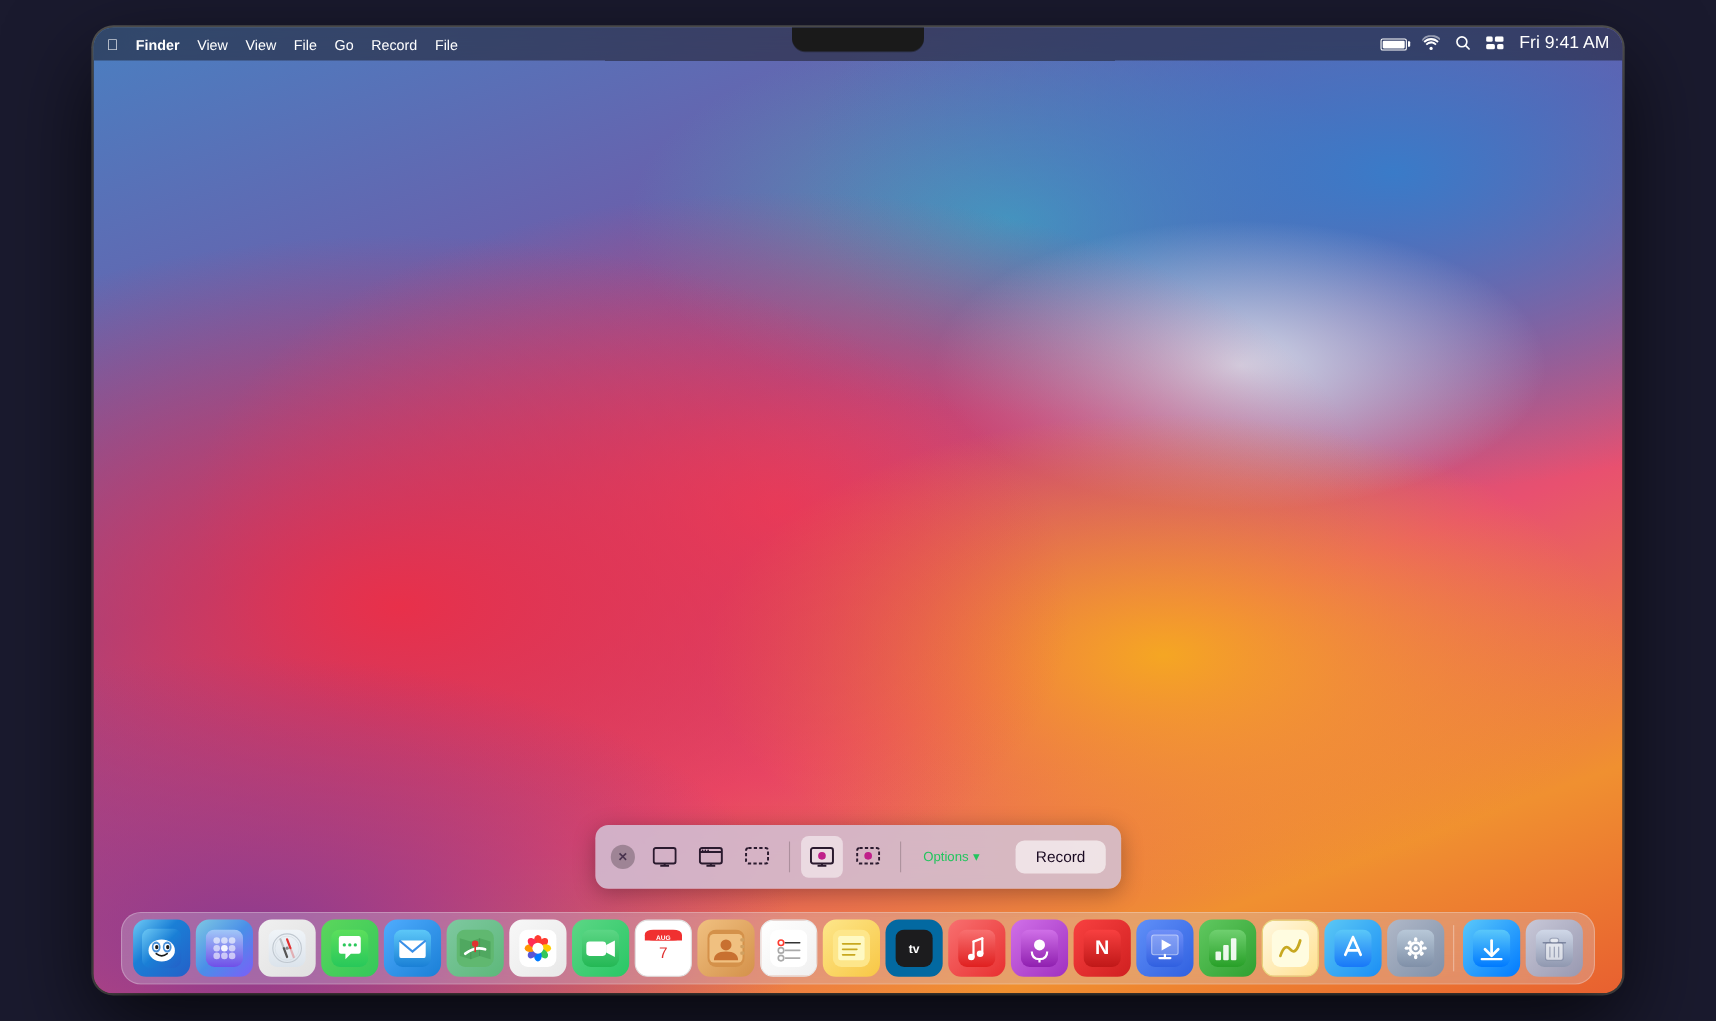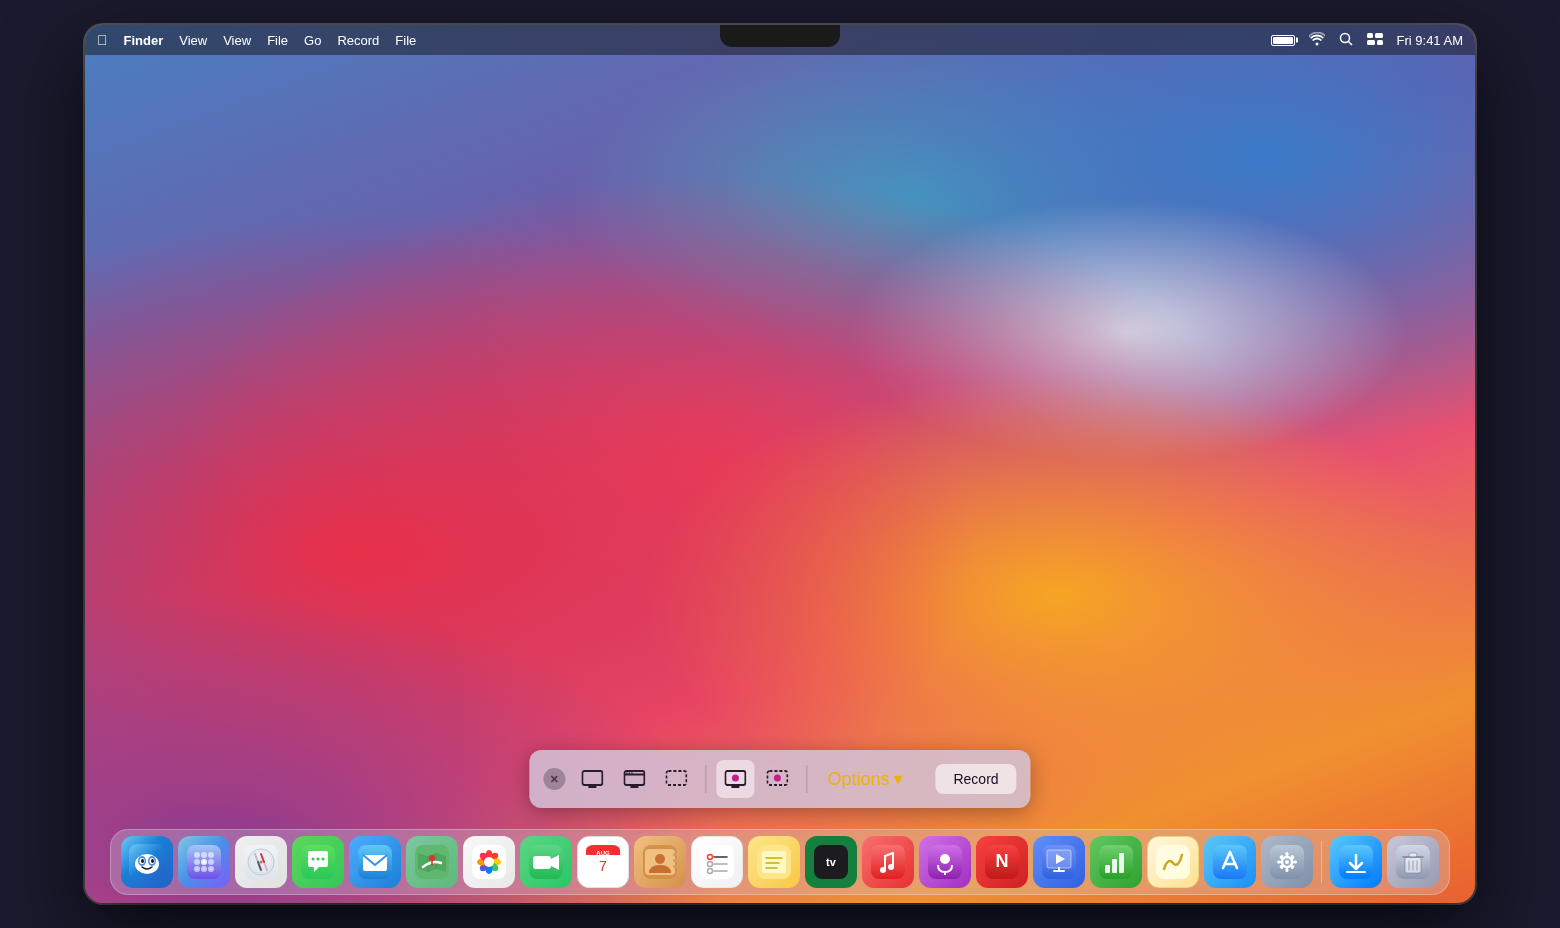--- a/index.html
+++ b/index.html
@@ -156,21 +156,21 @@
       background: white;
       border-radius: 1px;
     }
 
     .wifi-icon {
       color: white;
       font-size: 14px;
     }
 
     .datetime {
-      font-size: 13px;
+      font-size: 16px;
       color: white;
       font-weight: 400;
     }
 
     
     .screenshot-toolbar {
       position: absolute;
       bottom: 95px;
       left: 50%;
       transform: translateX(-50%);
@@ -229,26 +229,26 @@
       color: rgba(50,30,60,0.8);
       font-size: 11px;
       font-weight: bold;
     }
 
     .options-btn {
       background: transparent;
       border: none;
       cursor: pointer;
       padding: 6px 10px;
-      font-size: 18px;
-      color: #eab308;
+      font-size: 12px;
+      color: #22c55e;
       font-weight: 500;
       border-radius: 7px;
       display: flex;
-      align-items: flex-end;
+      align-items: flex-start;
       gap: 4px;
     }
 
     .record-btn {
       background: rgba(255,255,255,0.6);
       border: none;
       cursor: pointer;
       padding: 7px 18px;
       font-size: 14px;
       color: #1a0a22;
@@ -293,21 +293,21 @@
     .safari { background: linear-gradient(135deg, #f0f0f0 0%, #e0e0e0 100%); }
     .messages { background: linear-gradient(135deg, #5cd65c 0%, #34c85a 100%); }
     .mail { background: linear-gradient(135deg, #4facfe 0%, #1a7fd6 100%); }
     .maps { background: linear-gradient(135deg, #7ec8a0 0%, #5db87a 100%); }
     .photos { background: linear-gradient(135deg, #f8f8f8 0%, #e8e8e8 100%); }
     .facetime { background: linear-gradient(135deg, #5cd685 0%, #29c765 100%); }
     .calendar { background: #fff; border: 1px solid #e0e0e0; }
     .contacts { background: linear-gradient(135deg, #f0c080 0%, #d4914a 100%); }
     .reminders { background: linear-gradient(135deg, #fff 0%, #f0f0f0 100%); border: 1px solid #e8e8e8; }
     .notes { background: linear-gradient(135deg, #fde68a 0%, #f8c745 100%); }
-    .appletv { background: #15803d; }
+    .appletv { background: #0369a1; }
     .music { background: linear-gradient(135deg, #f87070 0%, #e83030 100%); }
     .podcasts { background: linear-gradient(135deg, #d070e8 0%, #a030c0 100%); }
     .news { background: linear-gradient(135deg, #f84040 0%, #d02020 100%); }
     .keynote { background: linear-gradient(135deg, #6090f8 0%, #3060e0 100%); }
     .numbers { background: linear-gradient(135deg, #60c860 0%, #30a030 100%); }
     .freeform { background: linear-gradient(135deg, #fff8e0 0%, #ffe090 100%); border: 1px solid #e8d880;}
     .appstore { background: linear-gradient(135deg, #5bc8f5 0%, #1a8ef5 100%); }
     .syspreferences { background: linear-gradient(135deg, #b0b8c8 0%, #8090a8 100%); }
     .airdrop { background: linear-gradient(135deg, #5ac8fa 0%, #007aff 100%); }
     .trash { background: linear-gradient(135deg, #c8c8d8 0%, #9898b0 100%); }

